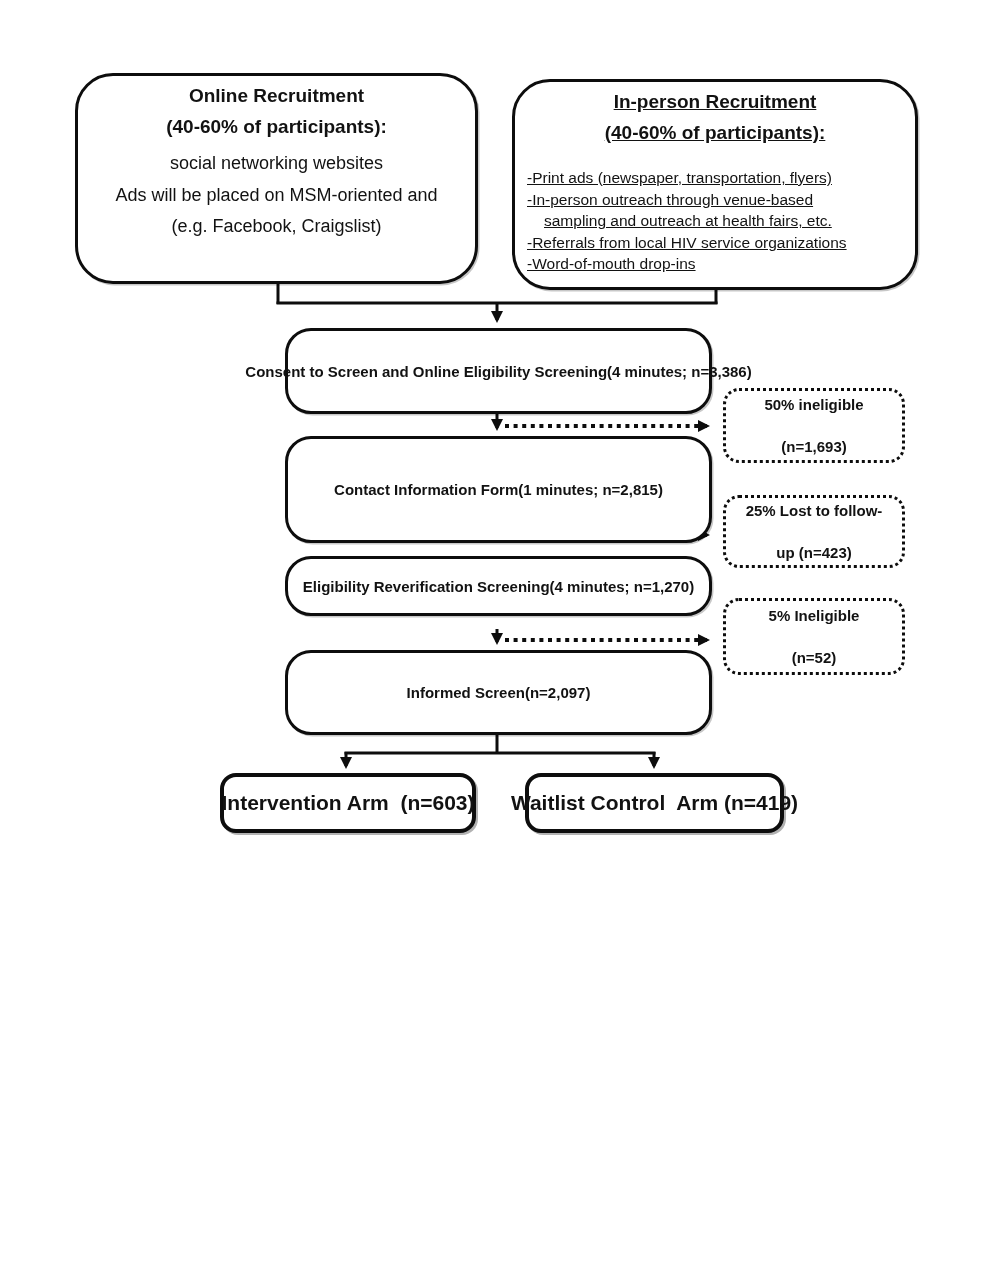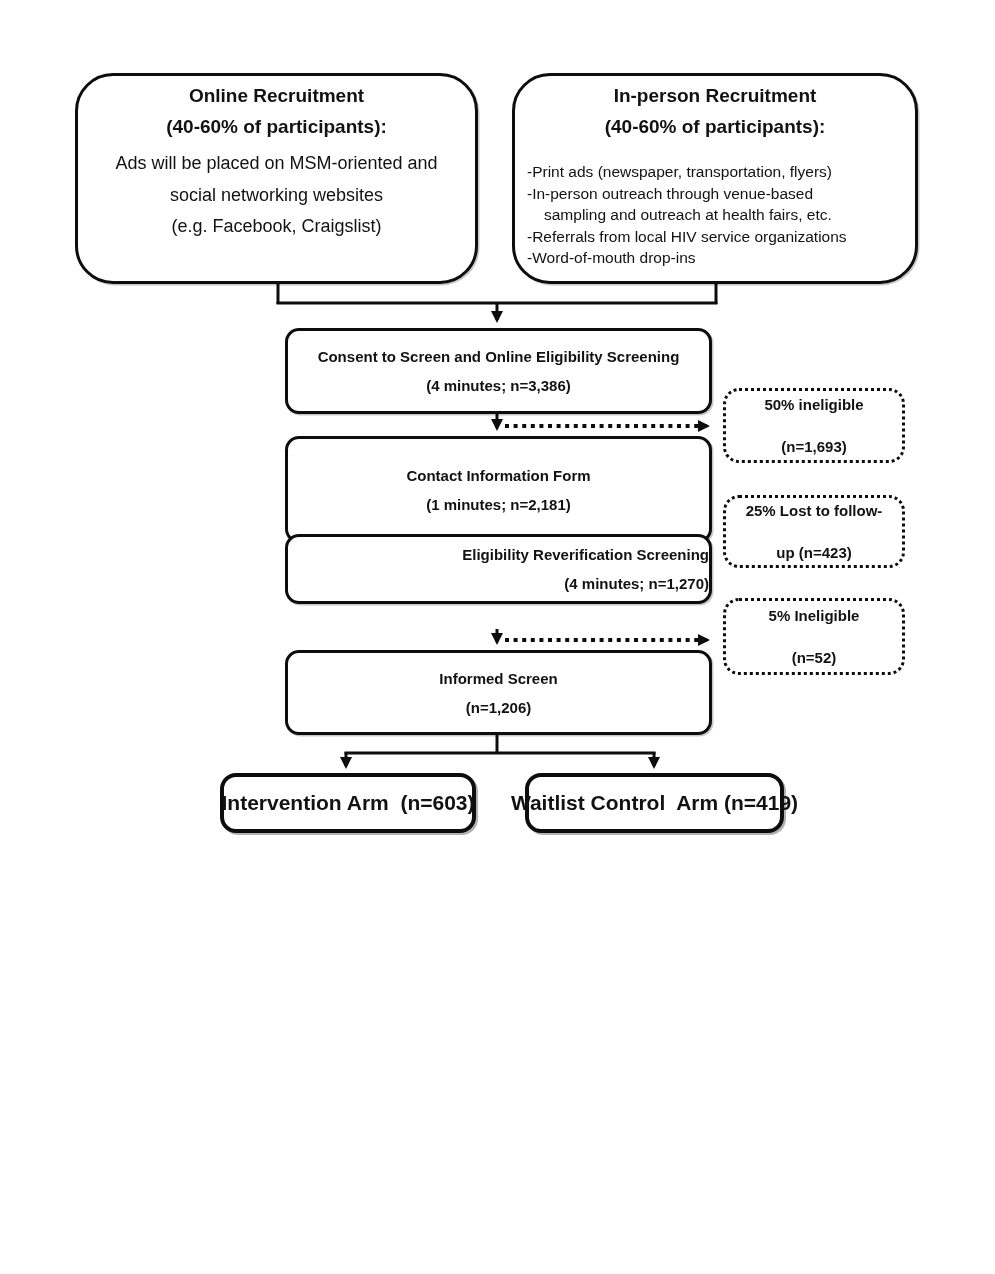--- a/index.html
+++ b/index.html
@@ -25,21 +25,21 @@
   .box {
     position: absolute;
     background: #ffffff;
     border: 3.5px solid #0d0d0d;
     box-sizing: border-box;
     box-shadow: 1.5px 1.5px 0 rgba(0,0,0,0.22);
   }
   
   .top-box { border-radius: 38px; }
   #box-online   { left: 75px;  top: 73px; width: 403px; height: 211px; }
-  #box-inperson { left: 512px; top: 73px; width: 406px; height: 211px; }
+  #box-inperson { left: 512px; top: 79px; width: 406px; height: 211px; text-decoration: underline; }
   .top-title {
     padding-top: 4px;
     text-align: center;
     font-weight: bold;
     font-size: 19px;
     line-height: 31px;
   }
   .top-body-center {
     margin-top: 6px;
     text-align: center;
@@ -51,34 +51,33 @@
     padding: 0 8px 0 12px;
     text-align: left;
     font-size: 15.5px;
     line-height: 21.5px;
   }
   .top-body-list .indent { padding-left: 17px; }
   
   .step-box {
     left: 285px;
     width: 427px;
-    border-radius: 14px;
+    border-radius: 26px;
     display: flex;
-    flex-direction: column;
     align-items: center;
     justify-content: center;
     text-align: center;
     font-weight: bold;
     font-size: 15px;
     line-height: 29px;
     white-space: nowrap;
   }
   #step-0 { top: 328px; height: 86px; }
   #step-1 { top: 436px; height: 107px; }
-  #step-2 { top: 534px; height: 70px; align-items: flex-end; }
+  #step-2 { top: 556px; height: 60px; }
   #step-3 { top: 650px; height: 85px; }
   
   .excl-box {
     position: absolute;
     left: 723px;
     width: 182px;
     box-sizing: border-box;
     background: #ffffff;
     border: 3.5px dotted #0d0d0d;
     border-radius: 16px;
@@ -143,22 +142,22 @@
     <path class="solid-line" d="M346 752 V 766" marker-end="url(#arrow)"></path>
     <path class="solid-line" d="M654 752 V 766" marker-end="url(#arrow)"></path>
   </svg>
 
   <div class="box top-box" id="box-online">
     <div class="top-title">
       <div>Online Recruitment</div>
       <div>(40-60% of participants):</div>
     </div>
     <div class="top-body-center">
+      <div>social networking websites</div>
       <div>Ads will be placed on MSM-oriented and</div>
-      <div>social networking websites</div>
       <div>(e.g. Facebook, Craigslist)</div>
     </div>
   </div>
 
   <div class="box top-box" id="box-inperson">
     <div class="top-title">
       <div>In-person Recruitment</div>
       <div>(40-60% of participants):</div>
     </div>
     <div class="top-body-list">
@@ -169,29 +168,29 @@
       <div>-Word-of-mouth drop-ins</div>
     </div>
   </div>
 
   <div class="box step-box" id="step-0">
     <div>Consent to Screen and Online Eligibility Screening</div>
     <div>(4 minutes; n=3,386)</div>
   </div>
   <div class="box step-box" id="step-1">
     <div>Contact Information Form</div>
-    <div>(1 minutes; n=2,181)</div>
+    <div>(1 minutes; n=2,815)</div>
   </div>
   <div class="box step-box" id="step-2">
     <div>Eligibility Reverification Screening</div>
     <div>(4 minutes; n=1,270)</div>
   </div>
   <div class="box step-box" id="step-3">
     <div>Informed Screen</div>
-    <div>(n=1,206)</div>
+    <div>(n=2,097)</div>
   </div>
 
   <div class="excl-box" id="excl-0">
     <div>50% ineligible</div>
     <div>(n=1,693)</div>
   </div>
   <div class="excl-box" id="excl-1">
     <div>25% Lost to follow-</div>
     <div>up (n=423)</div>
   </div>

